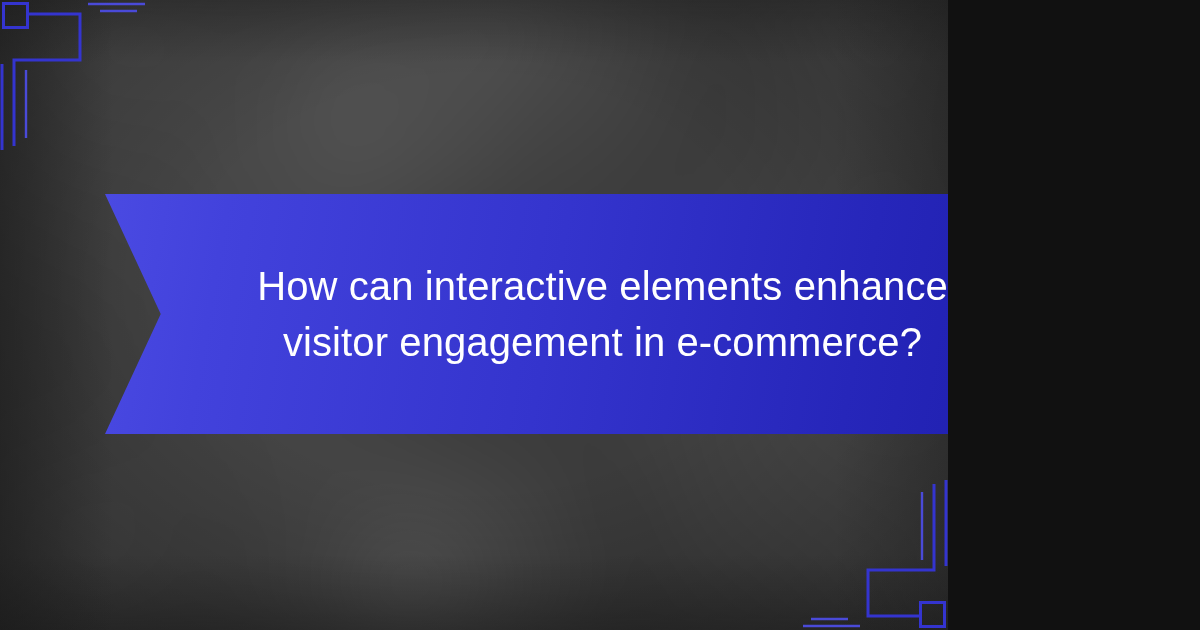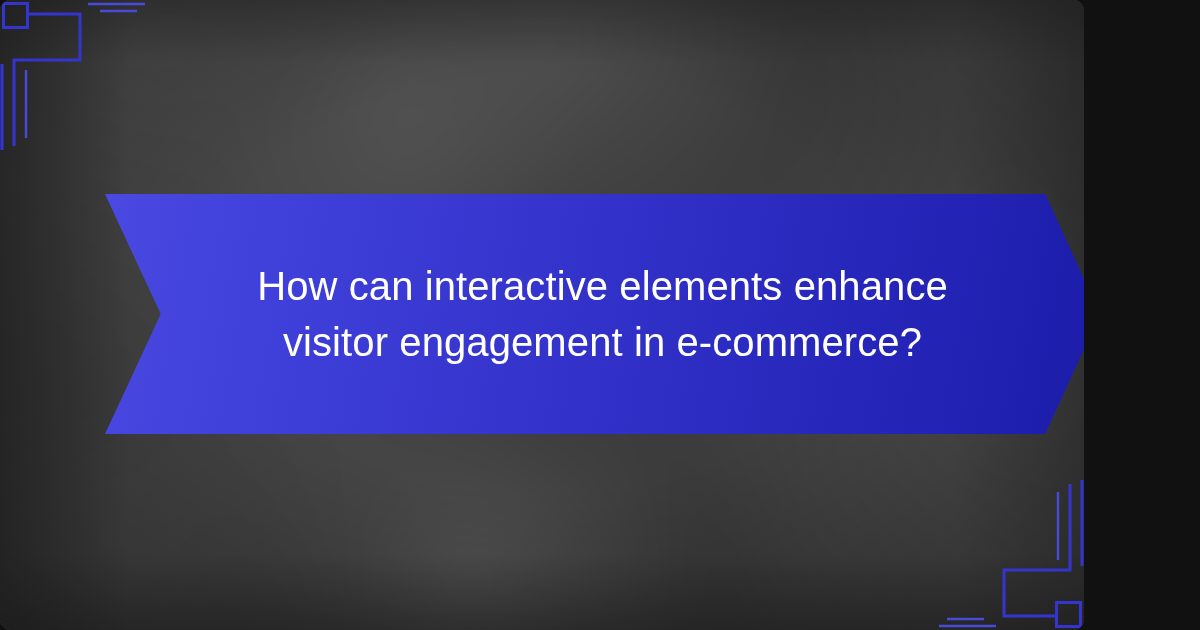--- a/index.html
+++ b/index.html
@@ -7,25 +7,24 @@
     margin: 0;
     padding: 0;
     background: #111;
   }
   body {
     font-family: "Liberation Sans", sans-serif;
   }
 
   .canvas {
     position: relative;
-    width: 1084px;
+    width: 948px;
     height: 630px;
     overflow: hidden;
     background: #3a3a3a;
-    border-radius: 11px;
   }
 
   
   .bg-base {
     position: absolute;
     inset: 0;
     background:
       radial-gradient(circle at 18% 12%, #4a4a4a 0%, rgba(74,74,74,0) 30%),
       radial-gradient(circle at 38% 22%, #555555 0%, rgba(85,85,85,0) 22%),
       radial-gradient(circle at 52% 10%, #4e4e4e 0%, rgba(78,78,78,0) 26%),

